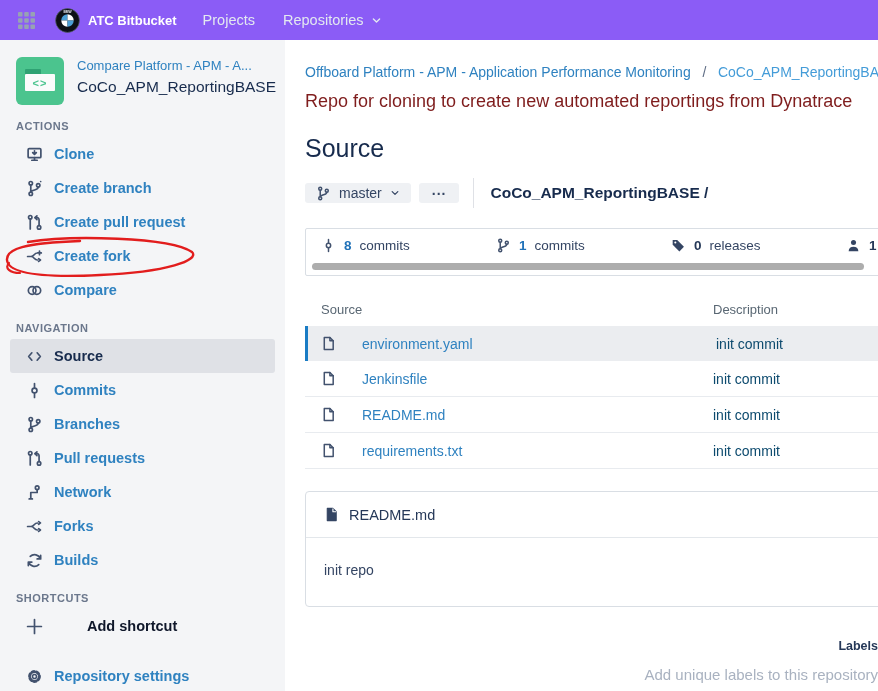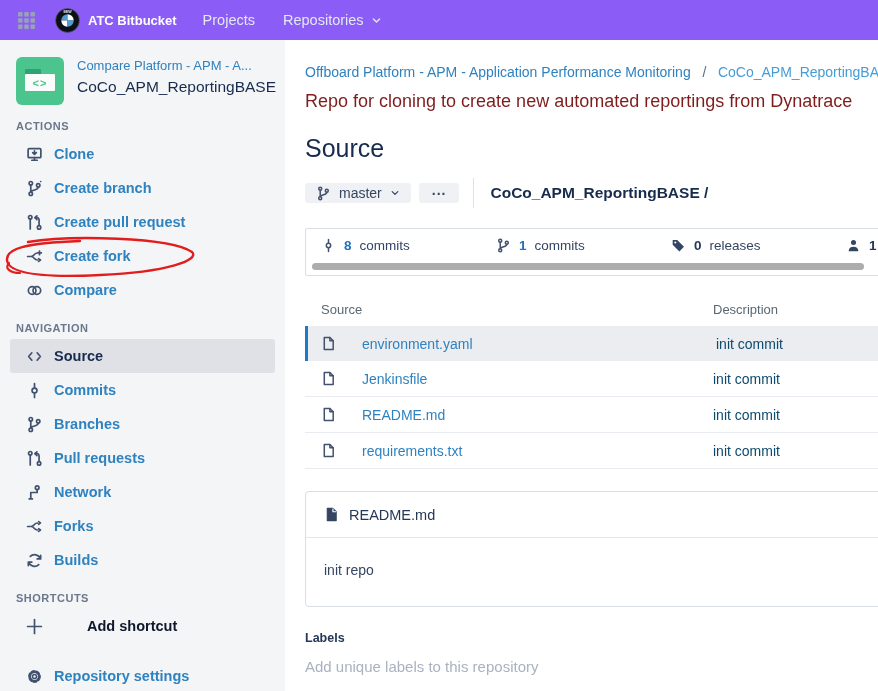--- a/index.html
+++ b/index.html
@@ -69,21 +69,21 @@
   .frow.selected + .frow{border-top:none;}
   .frow.selected .fcol-src{padding-left:13px;}
   .fname{display:flex;align-items:center;gap:26px;color:#2F82C0;cursor:pointer;}
   .fdesc{color:#0c4a6e;cursor:pointer;}
 
   .readme-card{width:640px;border:1px solid #D9DEE4;border-radius:4px;margin-top:22px;box-sizing:border-box;}
   .readme-head{display:flex;align-items:center;gap:10px;height:45px;padding-left:18px;
                border-bottom:1px solid #E3E7EB;font-size:14.5px;color:#253858;}
   .readme-body{padding:24px 18px 28px;font-size:14px;color:#344563;}
 
-  .labels{margin-top:24px;}
+  .labels{margin-top:32px;text-align:right;}
   .labels-title{font-size:12.5px;font-weight:bold;color:#253858;}
   .labels-ph{margin-top:13px;font-size:15px;color:#A9B2C0;cursor:text;}
 </style>
 </head>
 <body>
 
 <div class="topbar">
   <div class="appswitch">
     <svg width="17" height="17" viewBox="0 0 15 15">
       <g fill="#97A2B3">

